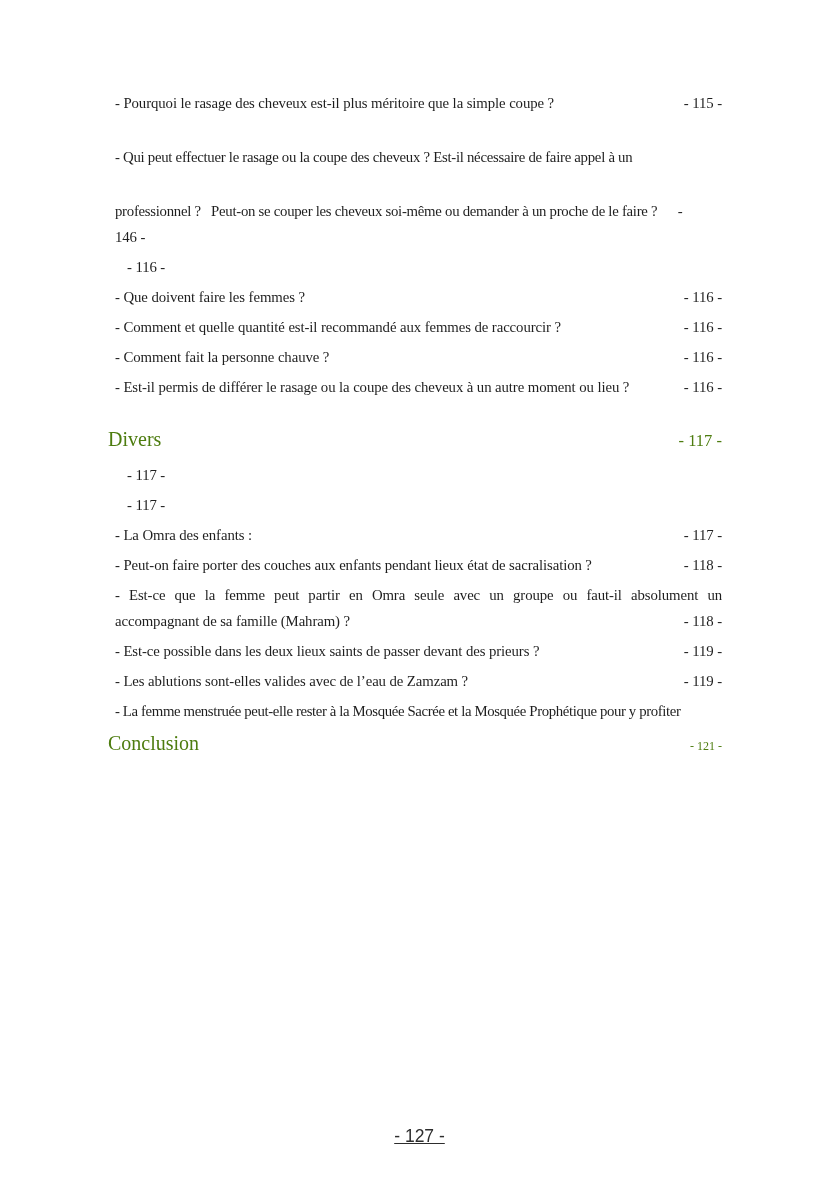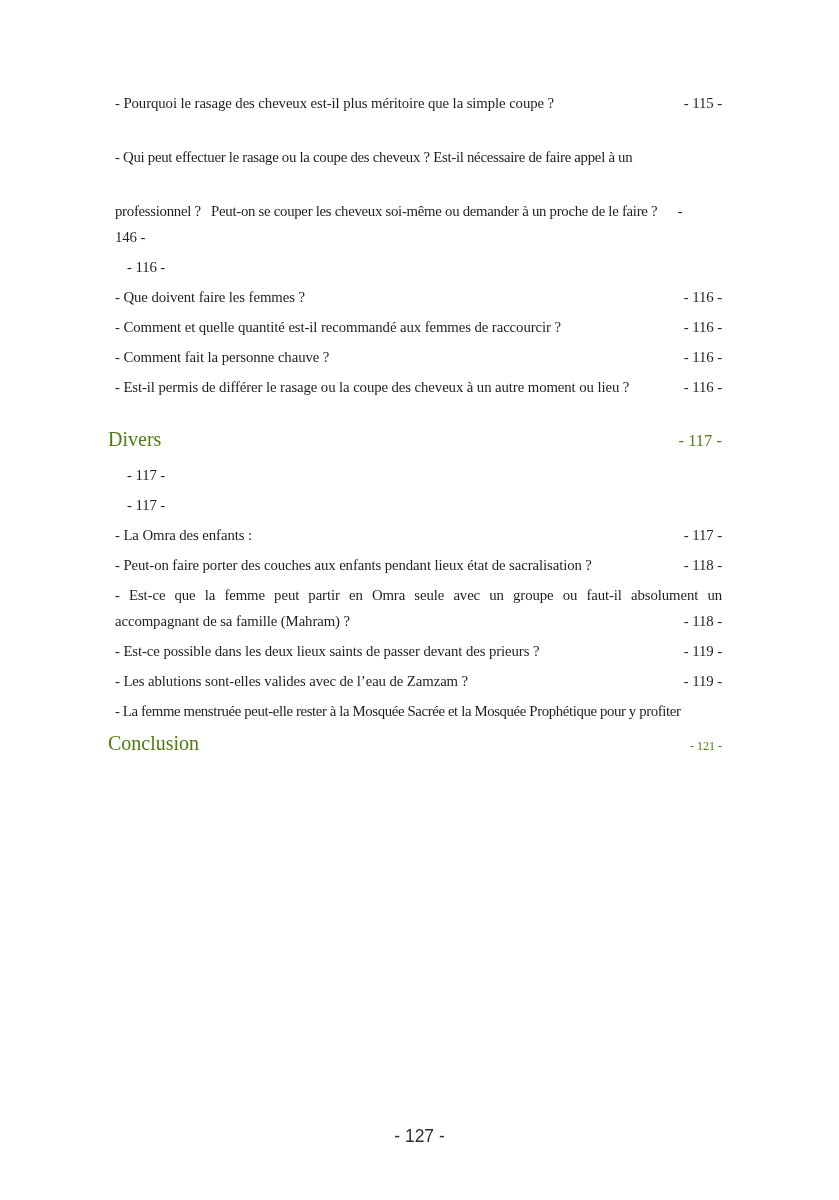--- a/index.html
+++ b/index.html
@@ -50,20 +50,21 @@
 
   .footer {
     position: absolute;
     left: 0; top: 1126px;
     width: 100%;
     text-align: center;
     font-family: "Liberation Sans", "DejaVu Sans", sans-serif;
     font-size: 17.5px;
     font-weight: 500;
     color: #2d2d2d;
+    text-decoration: underline;
   }
 </style>
 </head>
 <body>
 
 <div class="page">
   <main class="toc">
 
     <p class="entry row">
       <span class="t">- Pourquoi le rasage des cheveux est-il plus méritoire que la simple coupe ?</span>

